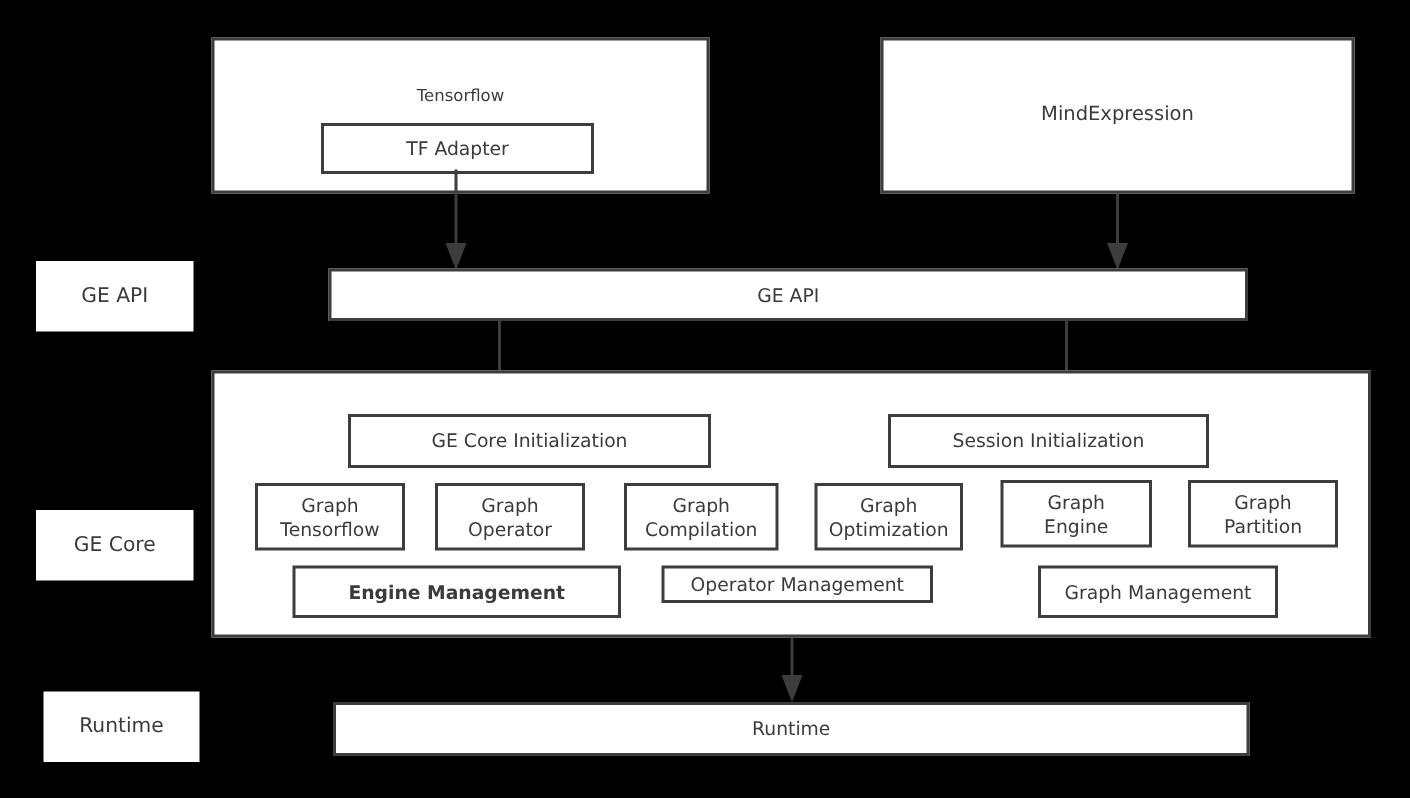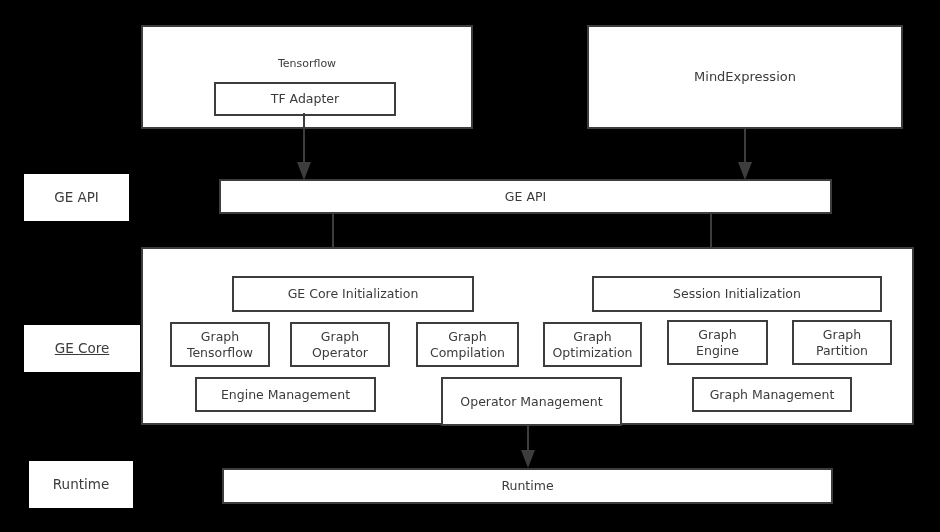--- a/index.html
+++ b/index.html
@@ -64,21 +64,21 @@
 </head>
 <body>
 
 <div id="canvas">
 
 
   <div class="box layer-label" style="left:24px; top:174px; width:105px; height:47px;">
     <span>GE API</span>
   </div>
 
-  <div class="box layer-label" style="left:24px; top:325px; width:116px; height:47px;text-decoration:underline;">
+  <div class="box layer-label" style="left:24px; top:340px; width:105px; height:47px;">
     <span>GE Core</span>
   </div>
 
   <div class="box layer-label" style="left:29px; top:461px; width:104px; height:47px;">
     <span>Runtime</span>
   </div>
 
   <div class="box frame" style="left:141px; top:25px; width:332px; height:104px; display:block;">
     <div class="container-title" style="top:30px;">Tensorflow</div>
     <div class="box node" style="left:71px; top:55px; width:182px; height:34px;">
@@ -120,21 +120,21 @@
     <svg width="16" height="20" viewBox="0 0 16 20">
         <polygon points="8,20 1,2 15,2" fill="#3d3d3d"></polygon>
       </svg>
   </div>
 
   <div class="box frame" style="left:141px; top:247px; width:773px; height:178px; display:block;">
 
     <div class="box node" style="left:71px; top:27px; width:242px; height:36px;margin-left:18px;">
       <span>GE Core Initialization</span>
     </div>
-    <div class="box node" style="left:449px; top:27px; width:290px; height:36px;">
+    <div class="box node" style="left:449px; top:27px; width:214px; height:36px;">
       <span>Session Initialization</span>
     </div>
 
     <div class="box node" style="left:27px; top:73px; width:100px; height:45px; flex-direction:column;">
       <span>Graph</span>
       <span>Tensorflow</span>
     </div>
     <div class="box node" style="left:147px; top:73px; width:100px; height:45px; flex-direction:column;">
       <span>Graph</span>
       <span>Operator</span>
@@ -149,24 +149,24 @@
     </div>
     <div class="box node" style="left:524px; top:71px; width:101px; height:45px; flex-direction:column;">
       <span>Graph</span>
       <span>Engine</span>
     </div>
     <div class="box node" style="left:649px; top:71px; width:100px; height:45px; flex-direction:column;">
       <span>Graph</span>
       <span>Partition</span>
     </div>
 
-    <div class="box node" style="left:52px; top:128px; width:181px; height:35px;">
+    <div class="box node" style="left:52px; top:128px; width:219px; height:35px;font-weight:bold;">
       <span>Engine Management</span>
     </div>
-    <div class="box node" style="left:298px; top:128px; width:181px; height:49px;">
+    <div class="box node" style="left:298px; top:128px; width:181px; height:25px;">
       <span>Operator Management</span>
     </div>
     <div class="box node" style="left:549px; top:128px; width:160px; height:35px;">
       <span>Graph Management</span>
     </div>
   </div>
 
   <div class="connector" style="left:527px; top:425px; width:2px; height:29px;"></div>
   <div class="arrow" style="left:520px; top:448px;">
     <svg width="16" height="20" viewBox="0 0 16 20">

